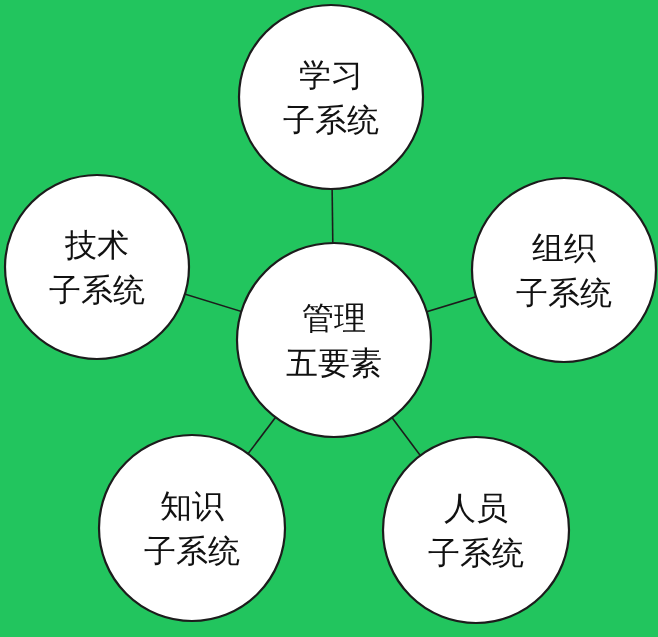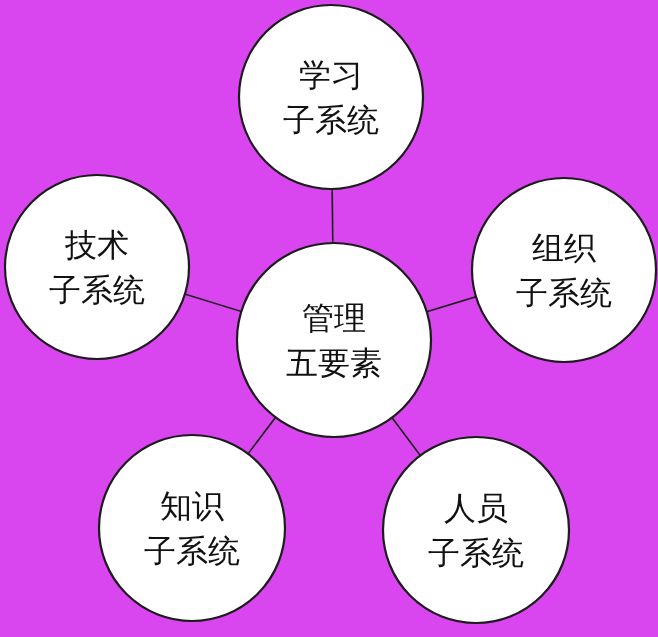--- a/index.html
+++ b/index.html
@@ -4,21 +4,21 @@
 <style>
   html, body {
     margin: 0;
     padding: 0;
     background: #ffffff;
   }
   .canvas {
     position: relative;
     width: 658px;
     height: 637px;
-    background: #d946ef;
+    background: #22c55e;
     overflow: hidden;
   }
   svg {
     display: block;
   }
   .connectors line {
     stroke: #1c1c1c;
     stroke-width: 1.6;
   }
   .node circle {

